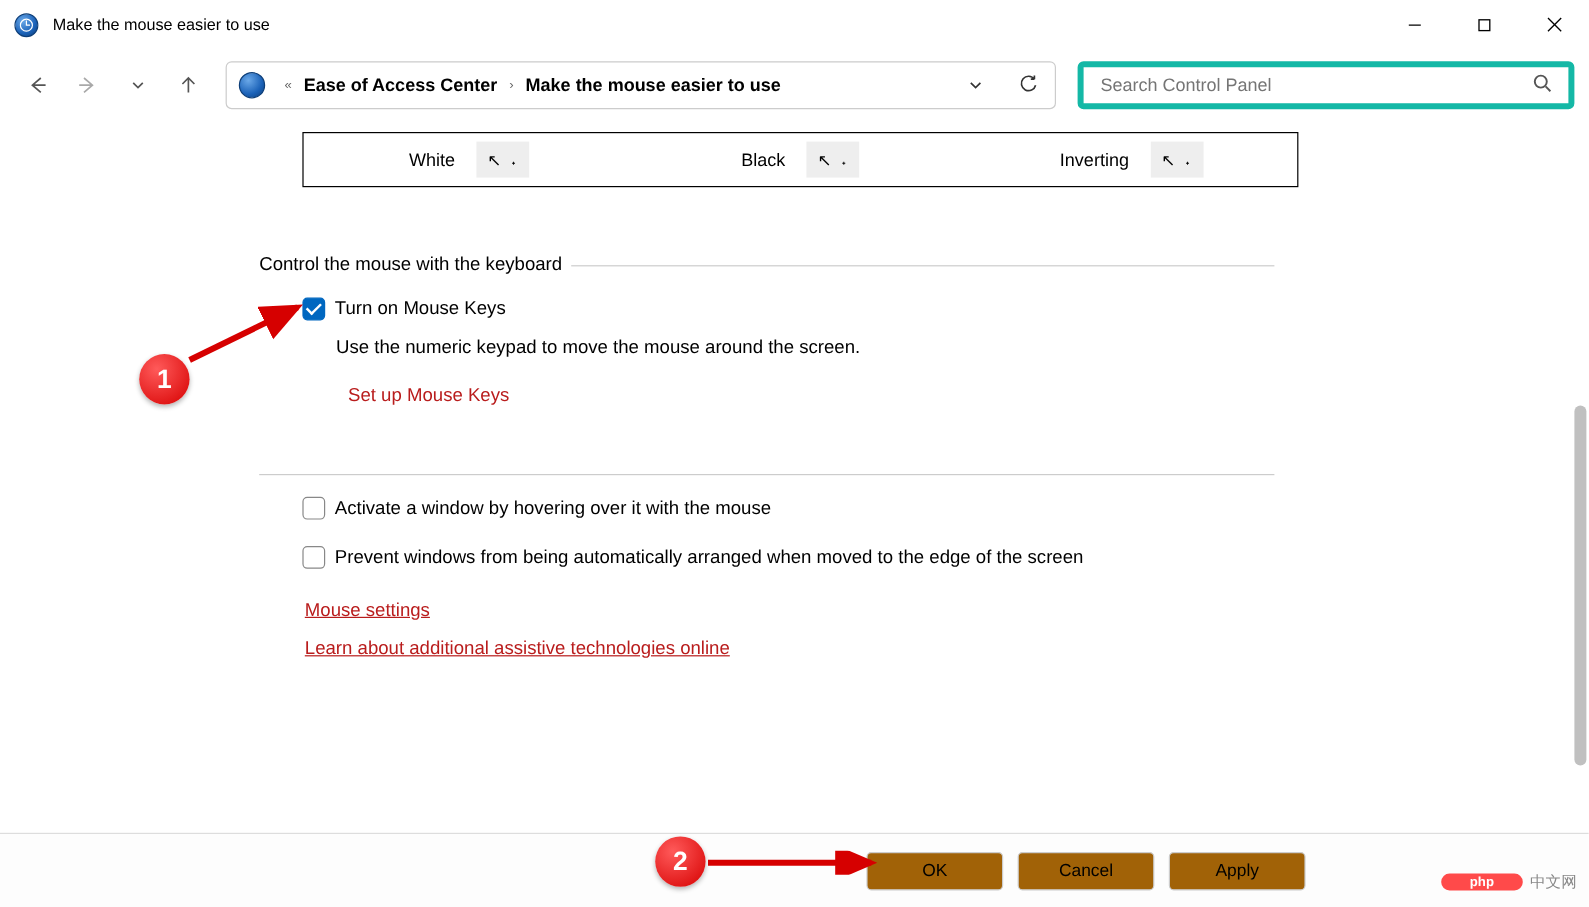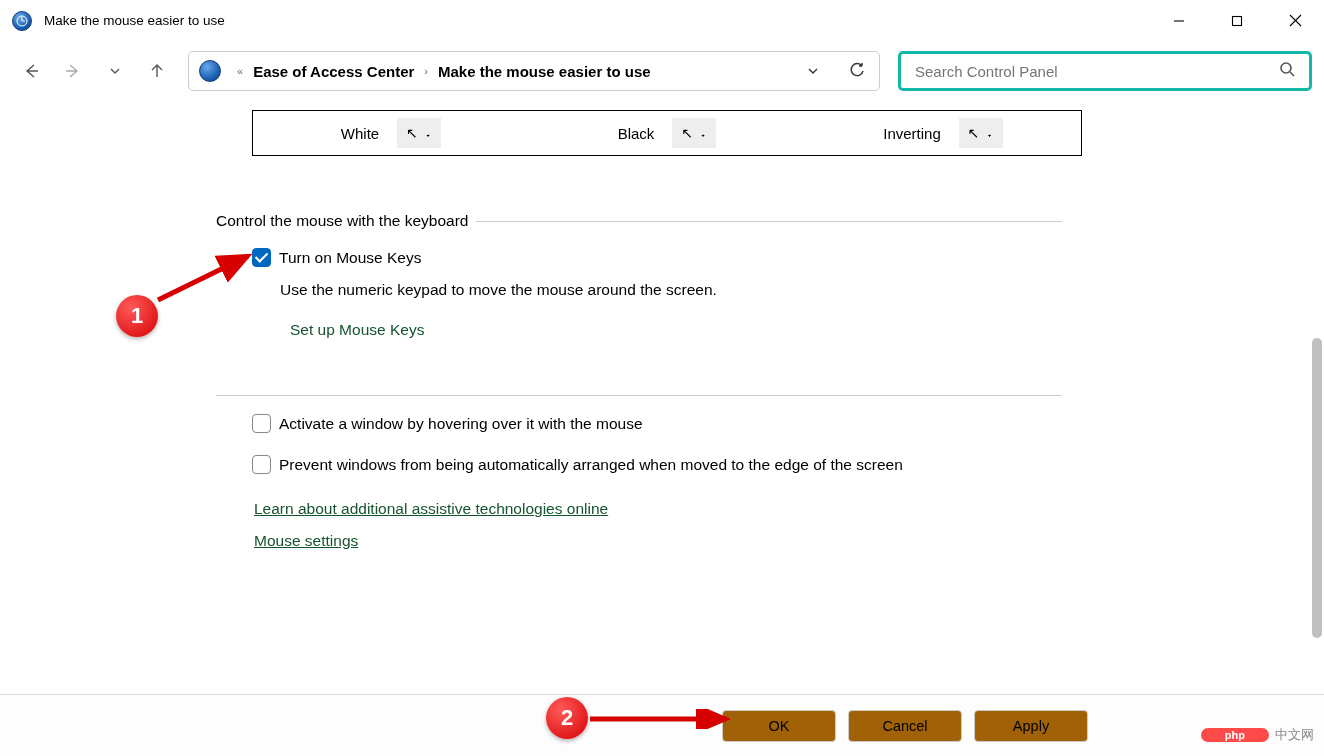--- a/index.html
+++ b/index.html
@@ -17,21 +17,21 @@
   .toolbar { height: 58px; display: flex; align-items: center; padding: 0 12px; gap: 4px; }
   .nav-btn { width: 38px; height: 38px; display: flex; align-items: center; justify-content: center; border-radius: 4px; }
   .nav-btn svg { stroke: #555; stroke-width: 1.4; fill: none; }
   .addr-bar { flex: 0 0 692px; height: 40px; border: 1px solid #ccc; border-radius: 5px; display: flex; align-items: center; margin-left: 8px; background: #fff; }
   .addr-icon { width: 22px; height: 22px; border-radius: 50%; background: radial-gradient(circle at 35% 30%, #6aa8e8 0%, #1b62b8 60%, #0d3e78 100%); margin: 0 10px; border: 1px solid #0d3e78; flex-shrink:0; }
   .addr-chev { color: #666; font-size: 11px; margin: 0 6px; }
   .addr-seg { font-size: 15px; color: #000; padding: 0 4px; white-space: nowrap; font-weight: bold; }
   .addr-right { margin-left: auto; display: flex; align-items: center; }
   .addr-btn { width: 44px; height: 38px; display: flex; align-items: center; justify-content: center; }
   .addr-btn svg { stroke: #333; stroke-width: 1.4; fill: none; }
-  .search-box { flex: 1; height: 40px; border: 3px solid #14b8a6; border-radius: 5px; margin-left: 14px; display: flex; align-items: center; padding: 0 14px; }
+  .search-box { flex: 1; height: 40px; border: 5px solid #14b8a6; border-radius: 5px; margin-left: 14px; display: flex; align-items: center; padding: 0 14px; }
   .search-input { border: none; outline: none; font-size: 15px; color: #888; flex: 1; background: transparent; }
   .search-icon svg { stroke: #555; stroke-width: 1.6; fill: none; }
 
   
   .content-wrap { position: relative; height: 592px; overflow: hidden; }
   .main { padding: 10px 0 0 216px; width: 1090px; font-size: 15.5px; color: #000; }
 
   
   .pointer-frame { border: 1px solid #000000; height: 46px; width: 830px; margin-left: 36px; display: flex; align-items: center; overflow: hidden; }
   .pointer-cell { flex: 1; display: flex; align-items: center; justify-content: center; gap: 18px; }
@@ -42,21 +42,21 @@
   .section-head { display: flex; align-items: center; margin: 56px 0 18px 0; gap: 8px; width: 846px; }
   .section-head .label { font-size: 15.5px; white-space: nowrap; }
   .section-head .line { flex: 1; height: 1px; background: #ccc; }
 
   .indent1 { margin-left: 36px; }
   .row { display: flex; align-items: center; margin-bottom: 14px; }
   .check { width: 19px; height: 19px; border: 1px solid #888; border-radius: 4px; margin-right: 8px; flex-shrink: 0; position: relative; background:#fff; }
   .check.checked { background: #0067c0; border-color: #0067c0; }
   .check.checked::after { content: ""; position: absolute; left: 5px; top: 1px; width: 5px; height: 10px; border: solid #fff; border-width: 0 2px 2px 0; transform: rotate(45deg); }
   .desc { margin-left: 64px; margin-bottom: 22px; font-size: 15.5px; }
-  .link { color: #14532d; cursor: pointer; text-align: right; }
+  .link { color: #b91c1c; cursor: pointer; text-align: right; }
   .link.underline { text-decoration: underline; }
   .link-row { margin-left: 74px; margin-bottom: 30px; }
   .see-also-links { margin-left: 38px; }
   .see-also-links div { margin-bottom: 14px; }
 
   
   .scrollbar-track { position: absolute; right: 2px; top: 0; width: 14px; height: 592px; }
   .scrollbar-thumb { position: absolute; right: 0; width: 10px; background: #c0c0c0; border-radius: 5px; top: 238px; height: 300px; }
 
   
@@ -193,22 +193,22 @@
     <div class="row indent1">
       <div class="check"></div>
       <span>Activate a window by hovering over it with the mouse</span>
     </div>
     <div class="row indent1" style="margin-top:22px; margin-bottom:26px;">
       <div class="check"></div>
       <span>Prevent windows from being automatically arranged when moved to the edge of the screen</span>
     </div>
 
     <div class="see-also-links">
+      <div><span class="link underline">Mouse settings</span></div>
       <div><span class="link underline">Learn about additional assistive technologies online</span></div>
-      <div><span class="link underline">Mouse settings</span></div>
     </div>
 
   </div>
 
   <div class="scrollbar-track">
     <div class="scrollbar-thumb"></div>
   </div>
 </div>
 
 <div class="button-bar">

